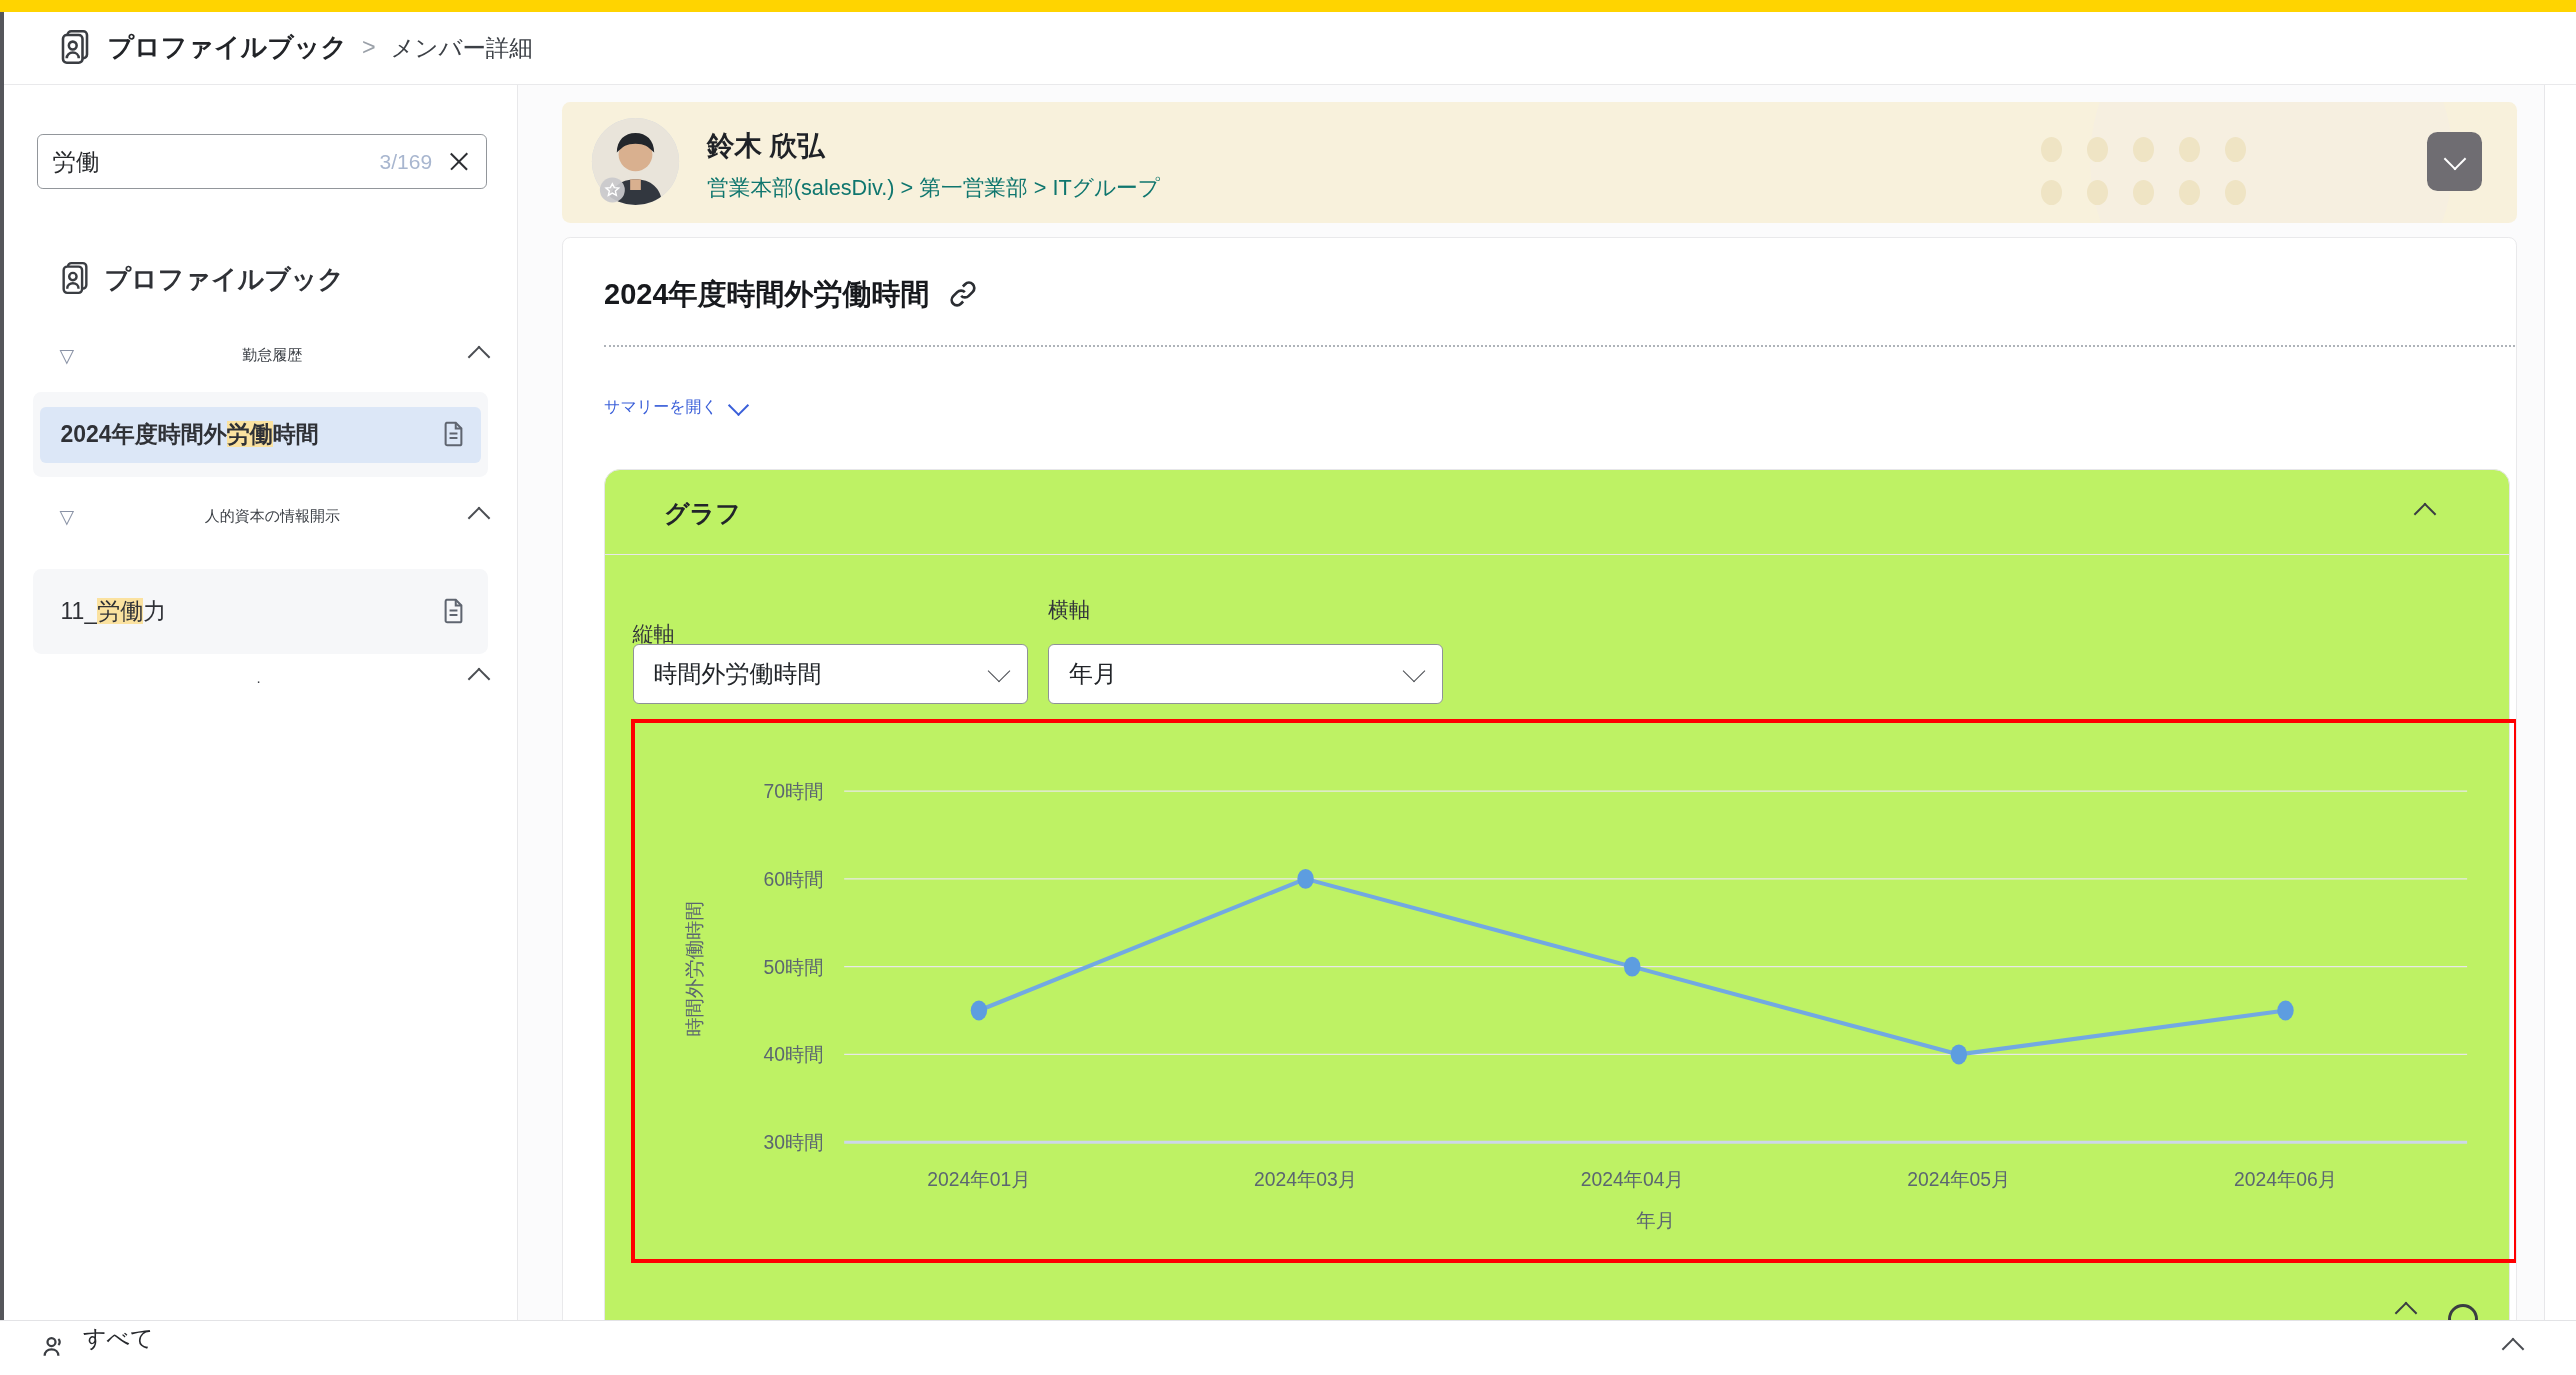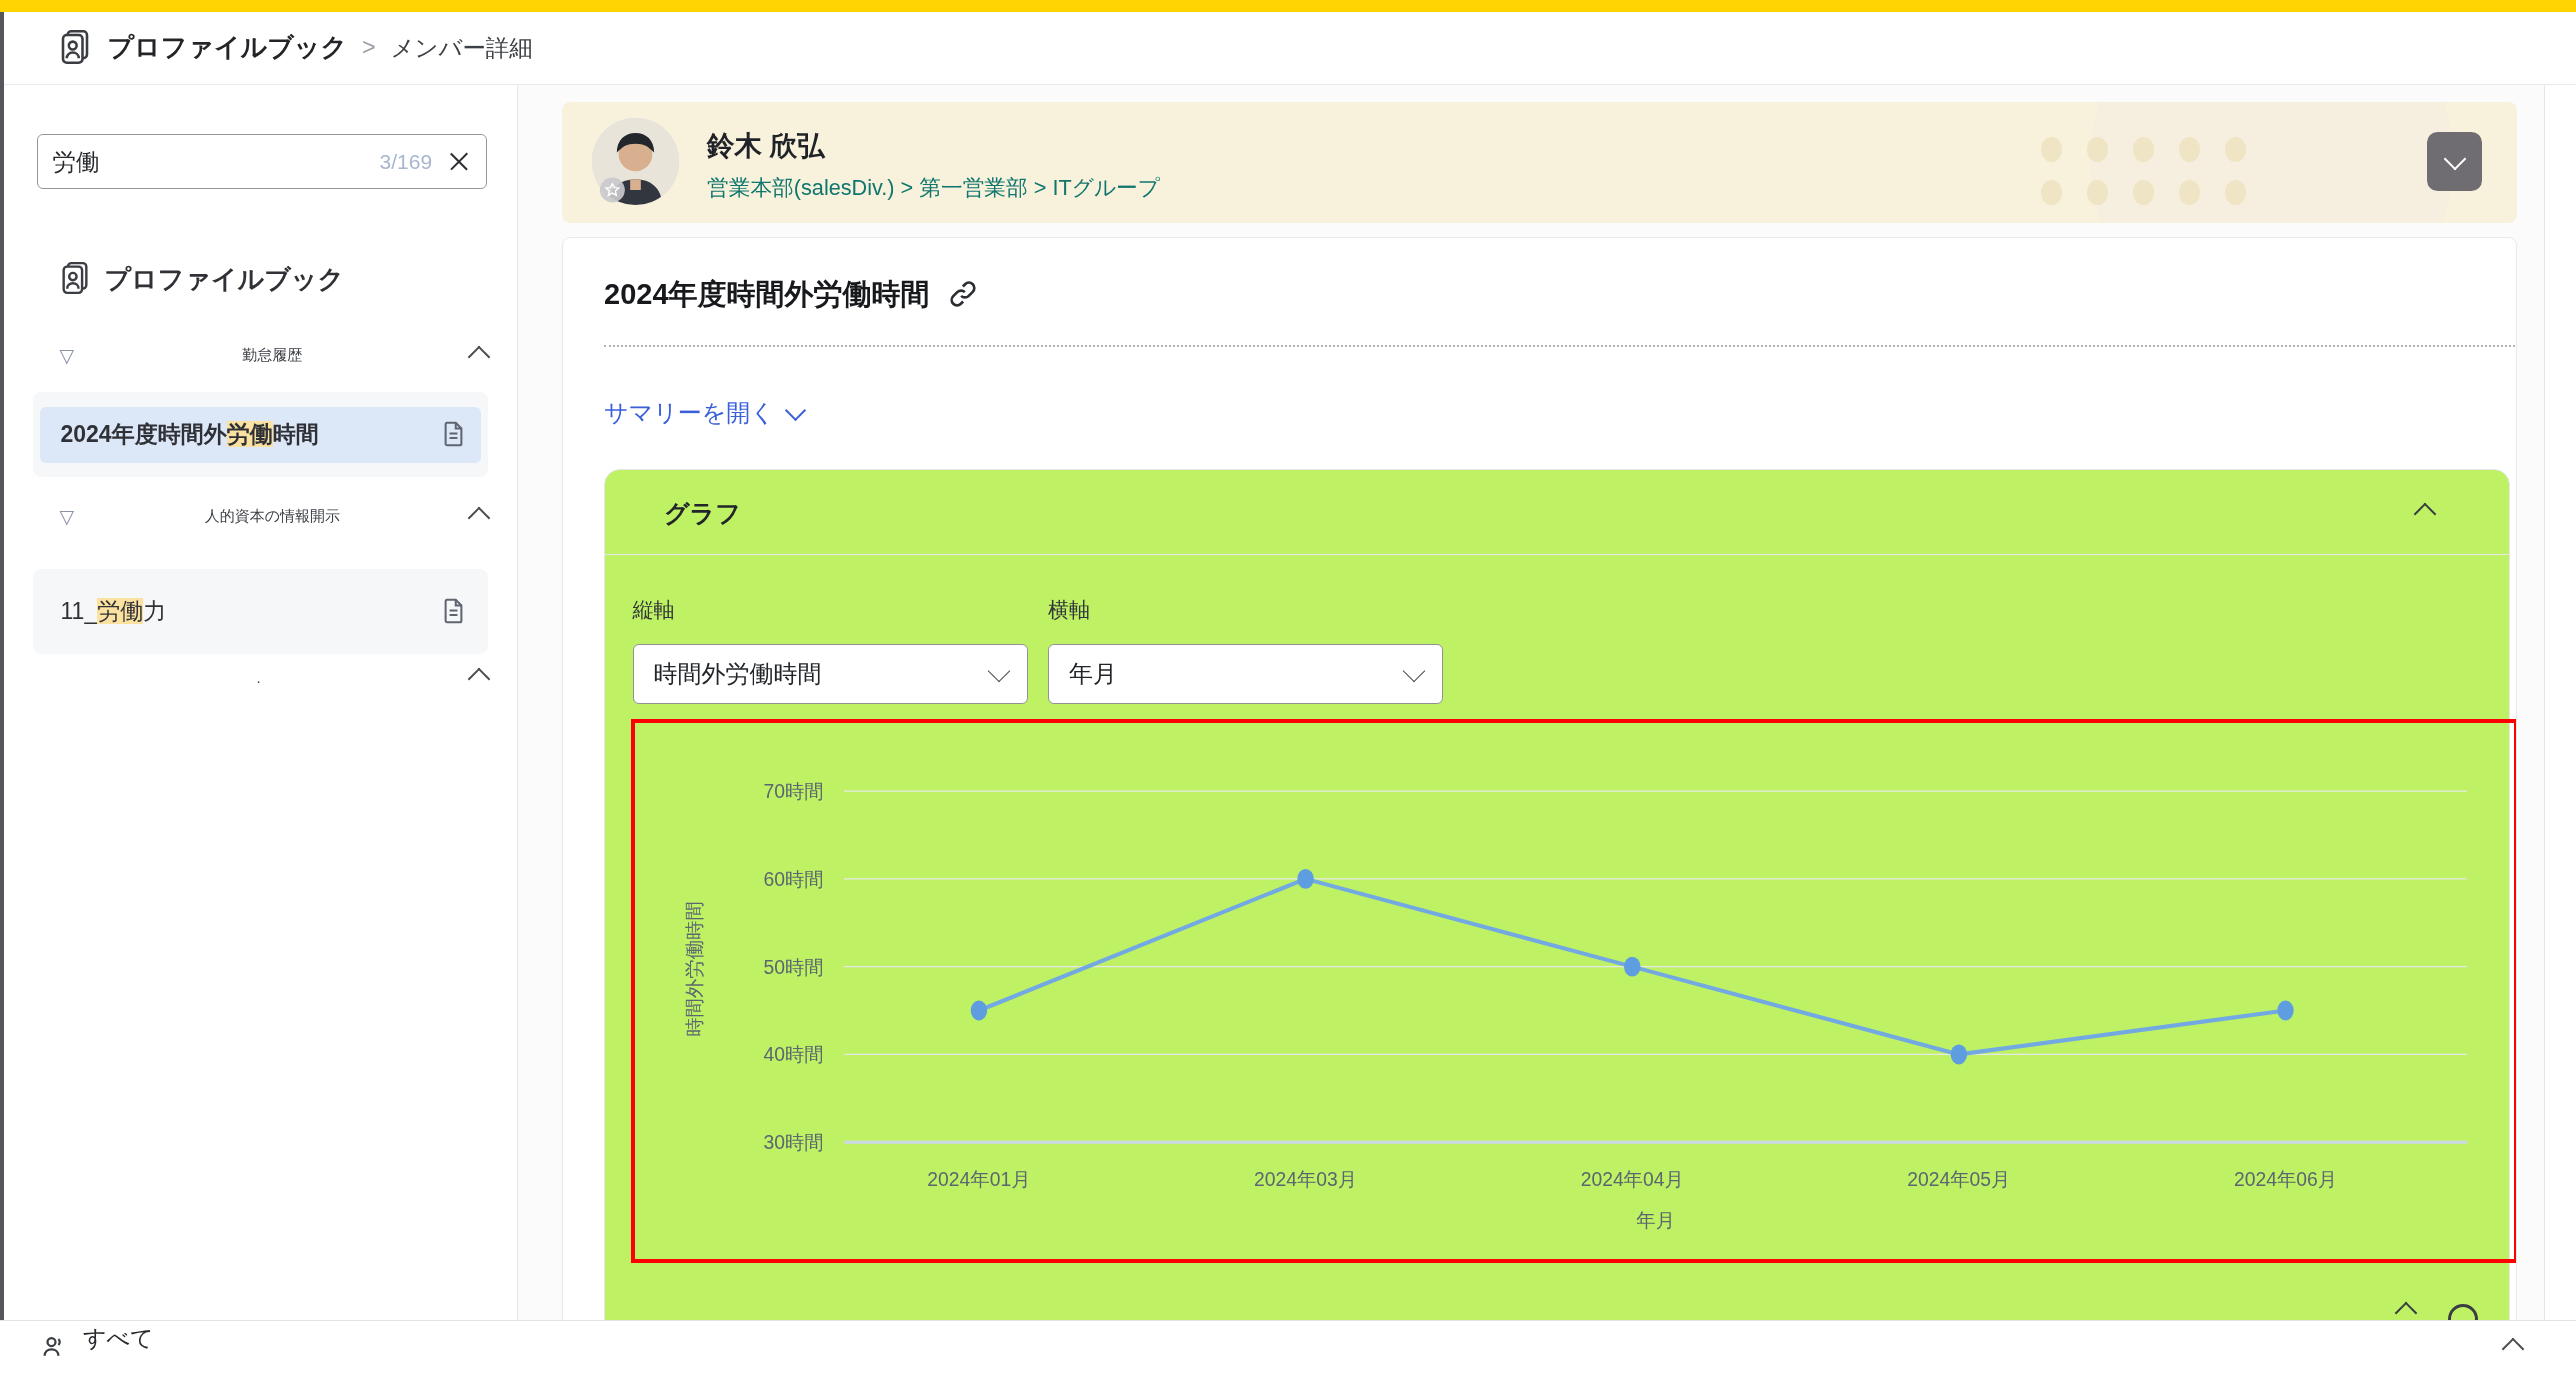--- a/index.html
+++ b/index.html
@@ -52,21 +52,21 @@
   .porg{position:absolute;left:145px;top:71px;font-size:21.7px;color:#0f766e;}
   .collapsebtn{position:absolute;right:35px;top:30px;width:55px;height:59px;background:#6f6d72;border-radius:10.5px;
                display:flex;align-items:center;justify-content:center;color:#fff;}
   .collapsebtn .chev{border-width:2.9px;margin-top:-5.9px;}
   .titlecard{left:44px;top:152px;width:1955px;height:1138px;background:#fff;border:1.2px solid #e9e9eb;
              border-radius:8.2px 8.2px 0 0;box-sizing:border-box;overflow:hidden;}
   .doctitle{position:absolute;left:41px;top:37px;display:flex;align-items:center;gap:17.6px;}
   .doctitle .ttext{font-size:29px;font-weight:bold;color:#17191d;}
   .dotline{position:absolute;left:41px;top:107px;width:1911px;border-top:2.9px dotted #aeb3b9;}
   .summary{position:absolute;left:41px;top:159px;display:flex;align-items:center;gap:13px;color:#3a5fd9;cursor:pointer;}
-  .summary .stext{font-size:24px;}
+  .summary .stext{font-size:16px;}
   .summary .chev{border-width:2.3px;width:13px;height:13px;margin-top:-4.7px;}
   .graphcard{position:absolute;left:41px;top:231px;width:1906px;height:907px;border:1.2px solid #e6e6e9;border-radius:16px;
              background:#bef264;box-sizing:border-box;}
   .paneltitle{position:absolute;left:59px;top:27px;font-size:25px;color:#22252a;font-weight:600;}
   .panelchev{position:absolute;right:76px;top:36px;color:#3a3d42;}
   .paneldivider{position:absolute;left:0;top:84px;width:100%;height:1.2px;background:#e8e8ea;}
   .ctrllabel{position:absolute;font-size:21px;color:#33363b;top:126px;}
   .select{position:absolute;top:174px;width:395px;height:60px;border:1.8px solid #8e9297;border-radius:5.9px;background:#fff;
           display:flex;align-items:center;padding:0 20px;box-sizing:border-box;}
   .select .sval{font-size:24px;color:#212428;flex:1;}
@@ -229,21 +229,21 @@
       <div class="summary">
         <span class="stext">サマリーを開く</span>
         <span class="chev down"></span>
       </div>
 
       <div class="graphcard">
         <div class="paneltitle">グラフ</div>
         <span class="panelchev chev up"></span>
         <div class="paneldivider"></div>
 
-        <div class="ctrllabel" style="left:27.5px;">縦軸</div>
+        <div class="ctrllabel" style="left:27.5px;margin-top:24px;">縦軸</div>
         <div class="select" style="left:27.5px;">
           <span class="sval">時間外労働時間</span>
           <span class="chev down thin"></span>
         </div>
 
         <div class="ctrllabel" style="left:443px;">横軸</div>
         <div class="select" style="left:443px;">
           <span class="sval">年月</span>
           <span class="chev down thin"></span>
         </div>

